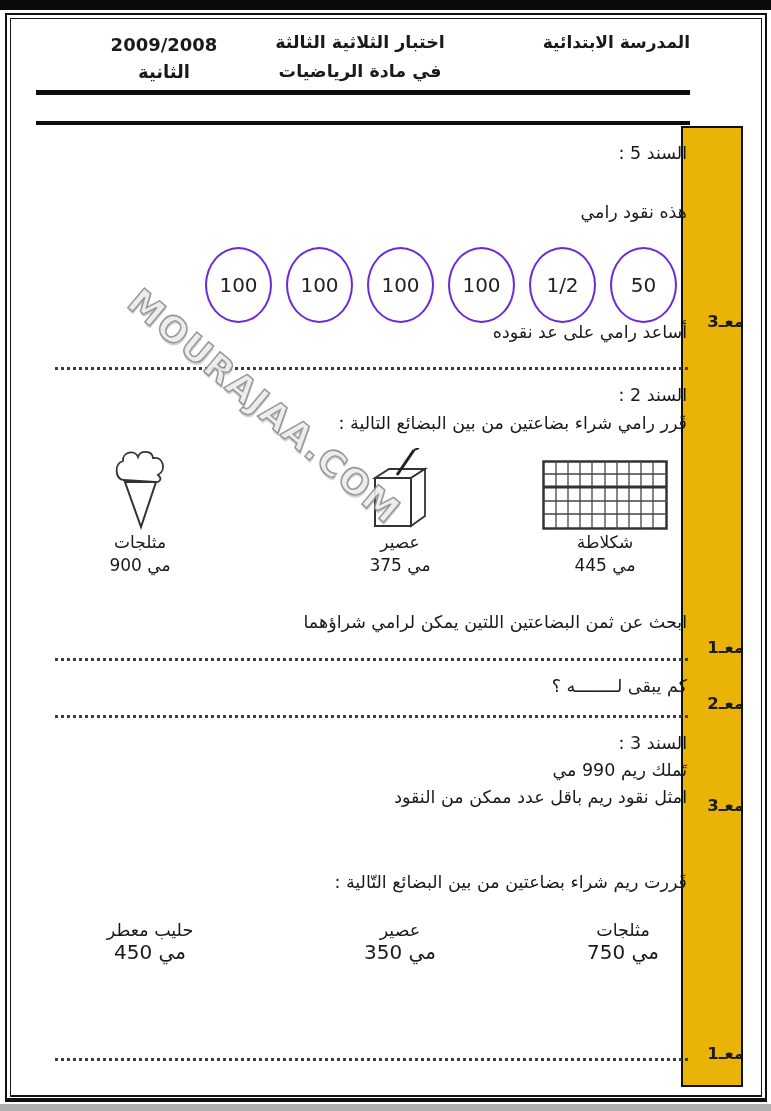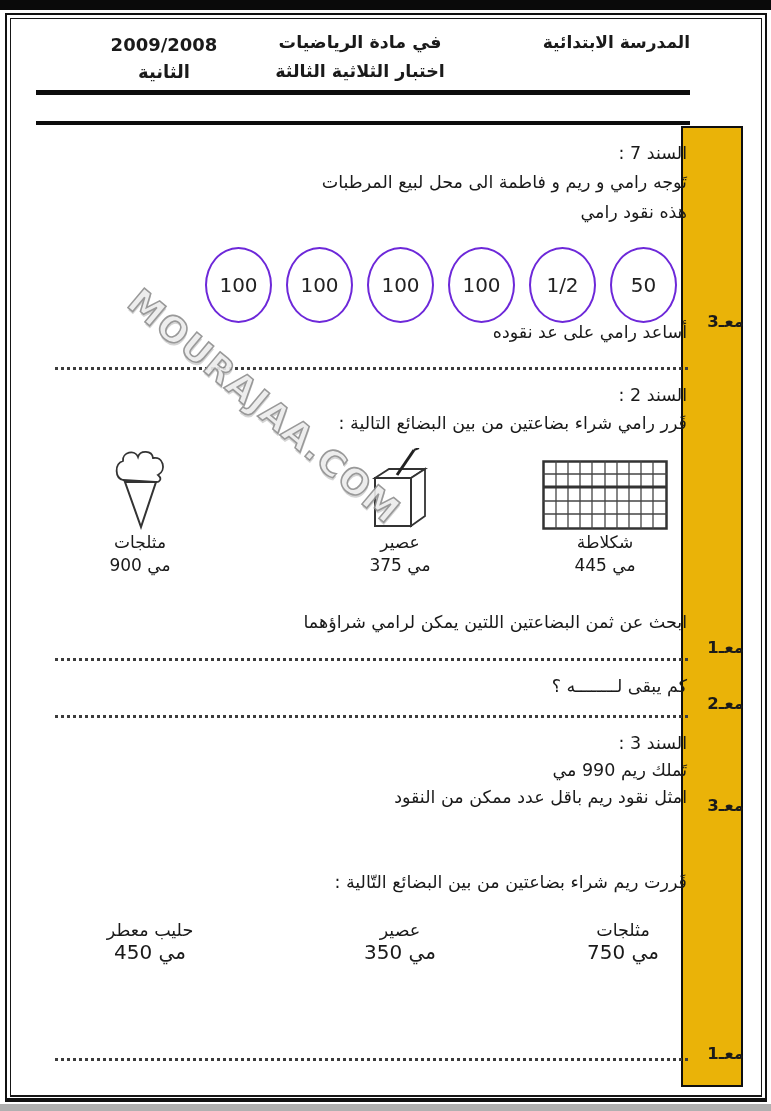--- a/index.html
+++ b/index.html
@@ -60,41 +60,40 @@
 <div class="page">
 
   <div class="topbar"></div>
   <div class="frame1"></div>
   <div class="frame2"></div>
 
   <div class="watermark">MOURAJAA.COM</div>
 
   <div class="hdr hdr-school">المدرسة الابتدائية</div>
   <div class="hdr hdr-exam">
+    <div>اختبار الثلاثية الثالثة</div>
     <div>في مادة الرياضيات</div>
-    <div>اختبار الثلاثية الثالثة</div>
   </div>
   <div class="hdr hdr-year">
     <div class="yr">2009/2008</div>
     <div>الثانية</div>
   </div>
 
   <div class="rule rule1"></div>
   <div class="rule rule2"></div>
 
   <div class="marginbox">
     <div class="mk" style="top:184px">معـ3</div>
     <div class="mk" style="top:510px">معـ1</div>
     <div class="mk" style="top:566px">معـ2</div>
     <div class="mk" style="top:668px">معـ3</div>
     <div class="mk" style="top:916px">معـ1</div>
   </div>
 
-  <div class="t" style="top:143px">السند 7 :</div>
-  <div class="t" style="top:172px">تَوجه رامي و ريم و فاطمة الى محل لبيع المرطبات</div>
+  <div class="t" style="top:143px">السند 5 :</div>
   <div class="t" style="top:202px">هذه نقود رامي</div>
 
   <div class="coins">
     <div class="coin">100</div>
     <div class="coin">100</div>
     <div class="coin">100</div>
     <div class="coin">100</div>
     <div class="coin">1/2</div>
     <div class="coin">50</div>
   </div>

